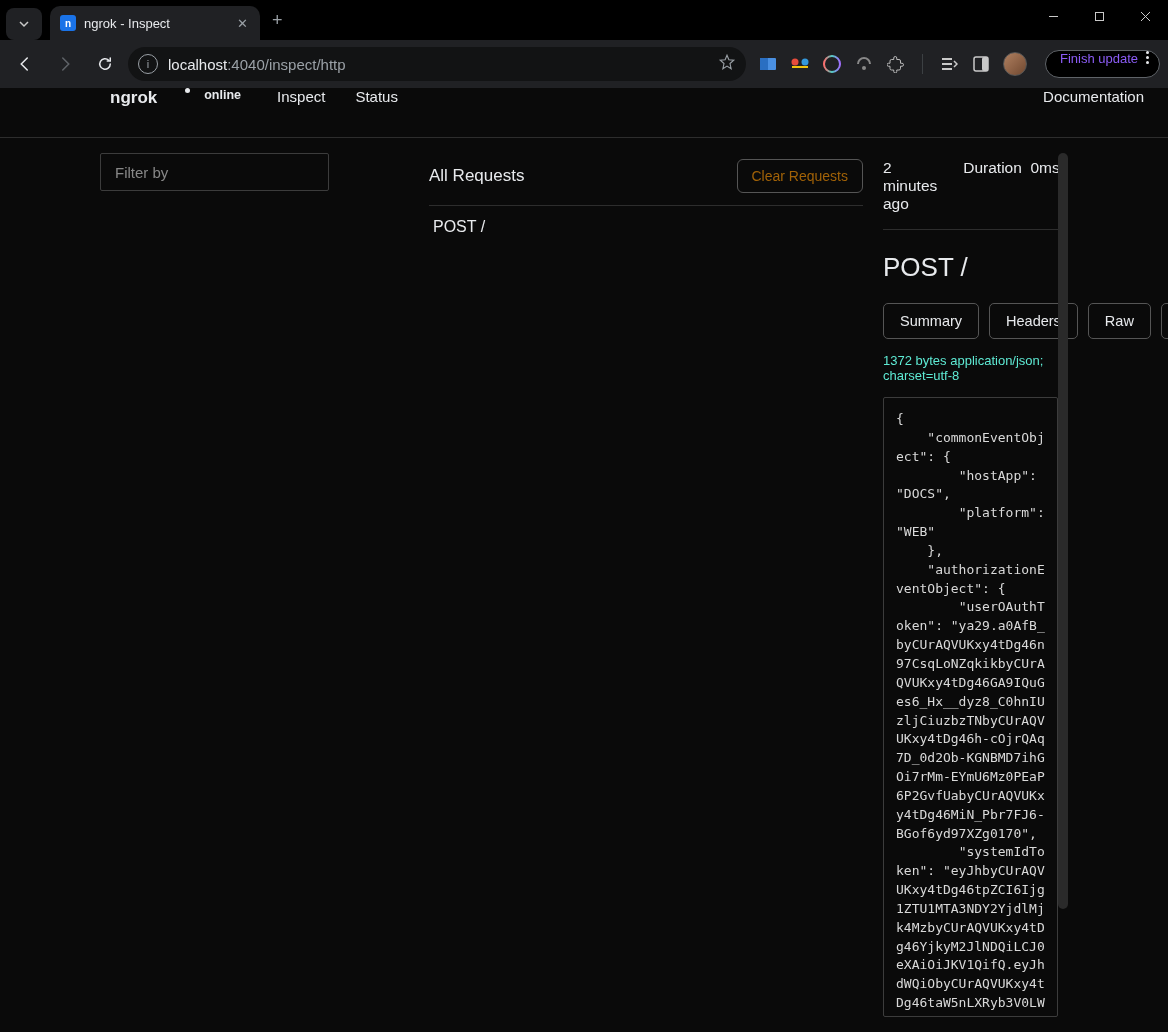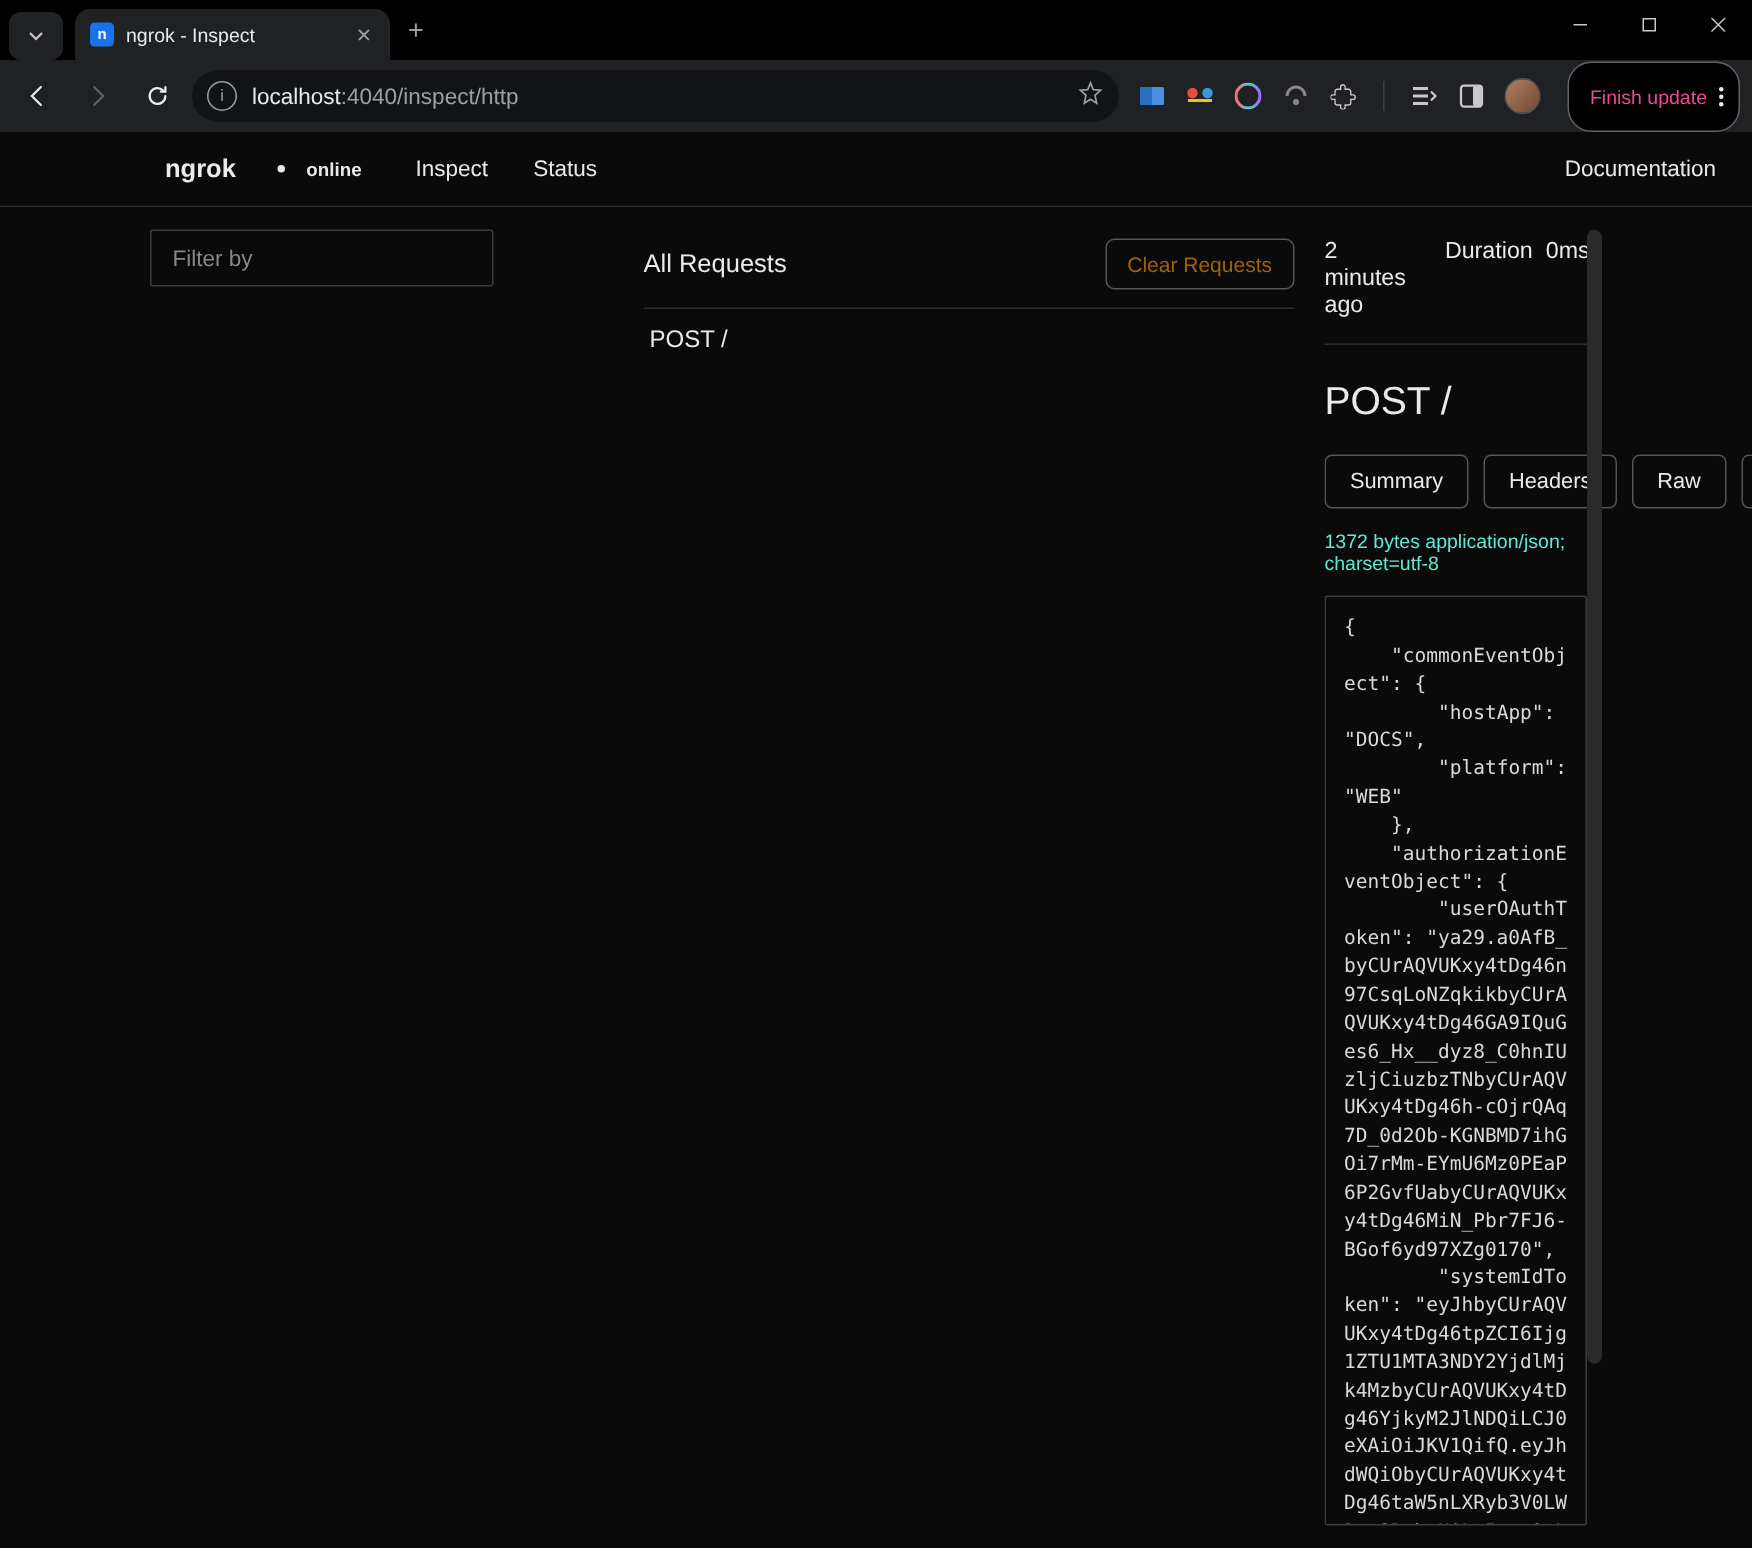--- a/index.html
+++ b/index.html
@@ -24,27 +24,27 @@
   .omnibox { flex:1; height:34px; background:#121314; border-radius:17px; display:flex; align-items:center; padding:0 10px; gap:10px; }
   .site-info { width:20px; height:20px; border:1.5px solid #9aa0a6; border-radius:50%; display:flex; align-items:center; justify-content:center; color:#9aa0a6; font-size:11px;}
   .url { font-size:15px; color:#9aa0a6;}
   .url .host { color:#e8eaed;}
   .omnibox-spacer { flex:1;}
   .star { color:#9aa0a6;}
   .ext-icons { display:flex; align-items:center; gap:12px; padding:0 6px; }
   .ext-icon { width:20px; height:20px; display:flex; align-items:center; justify-content:center;}
   .ext-sep { width:1px; height:20px; background:#3c4043; margin:0 4px;}
   .avatar { width:24px; height:24px; border-radius:50%; background:linear-gradient(135deg,#b08060,#704830); border:1px solid #555;}
-  .finish-pill { height:47px; background:#000; border:1px solid #5f6368; border-radius:16px; color:#ec4899; font-size:13px; display:flex; align-items:center; padding:0 10px 0 14px; gap:8px; margin-left:6px;}
+  .finish-pill { height:28px; background:#000; border:1px solid #5f6368; border-radius:16px; color:#8b5cf6; font-size:13px; display:flex; padding:0 10px 0 14px; gap:8px; margin-left:6px;}
   .finish-pill .dots { display:flex; flex-direction:column; gap:2px;}
   .finish-pill .dots span{ width:3px; height:3px; background:#e8eaed; border-radius:50%;}
 
   
   .page { flex:1; background:#0a0a0a; overflow:hidden; display:flex; flex-direction:column;}
-  .ngrok-header { height:50px; border-bottom:1px solid #2d2d2d; display:flex; align-items:center; padding:0 24px 0 110px; }
+  .ngrok-header { height:50px; border-bottom:1px solid #2d2d2d; display:flex; align-items:flex-start; padding:0 24px 0 110px; }
   .brand { font-size:17px; font-weight:700; color:#e8eaed; margin-right:28px;}
   .status-dot { width:5px; height:5px; border-radius:50%; background:#e8eaed; margin-right:14px;}
   .status-text { font-size:12.5px; color:#e8eaed; font-weight:600; margin-right:36px;}
   .nav-link { font-size:15px; color:#e8eaed; margin-right:30px;}
   .nav-spacer { flex:1;}
 
   .content { flex:1; display:flex; flex-direction:row; padding:15px 0 0 0; overflow:hidden;}
   .filter-row { padding: 0 100px 12px 100px;}
   .filter-input { width:100%; height:38px; background:transparent; border:1px solid #3c3c3c; color:#e8eaed; font-size:15px; padding:0 14px; outline:none; border-radius:2px;}
   .filter-input::placeholder { color:#888;}

